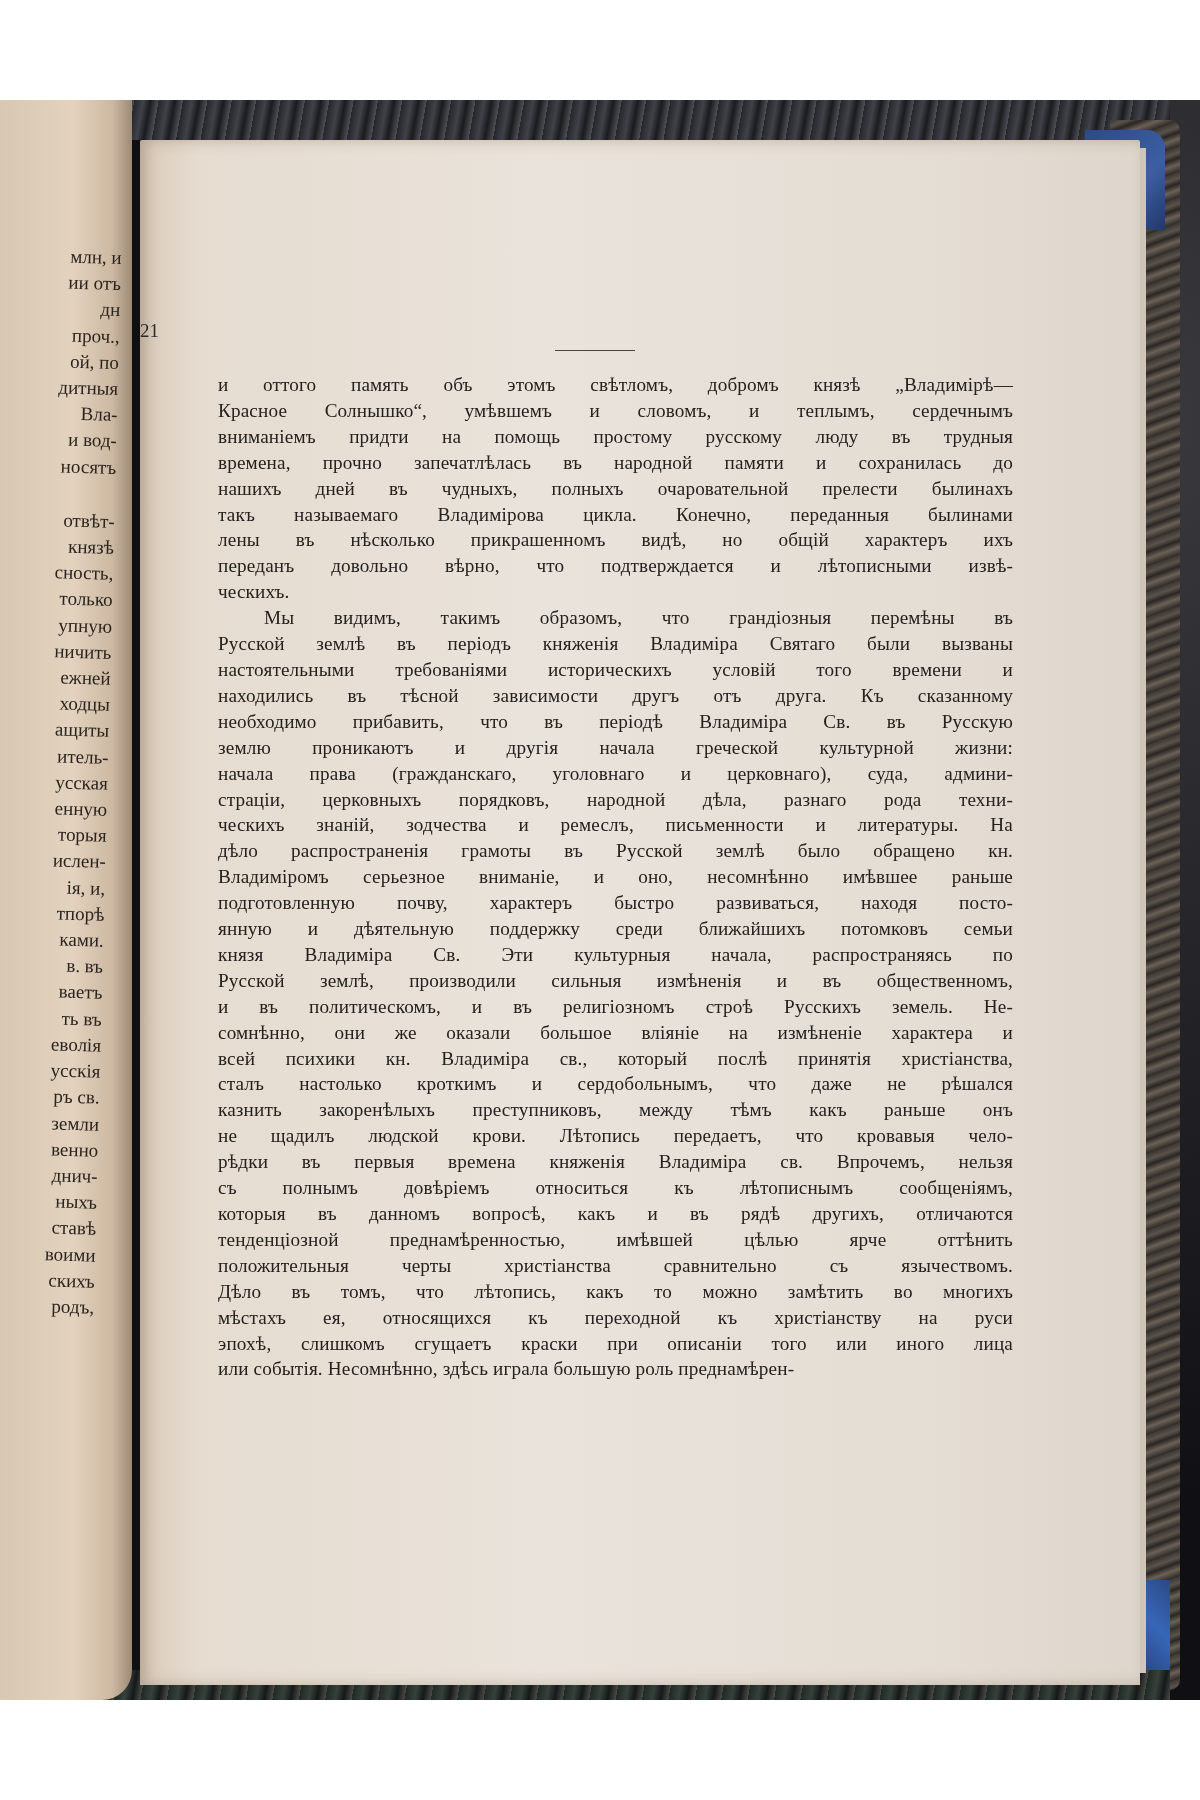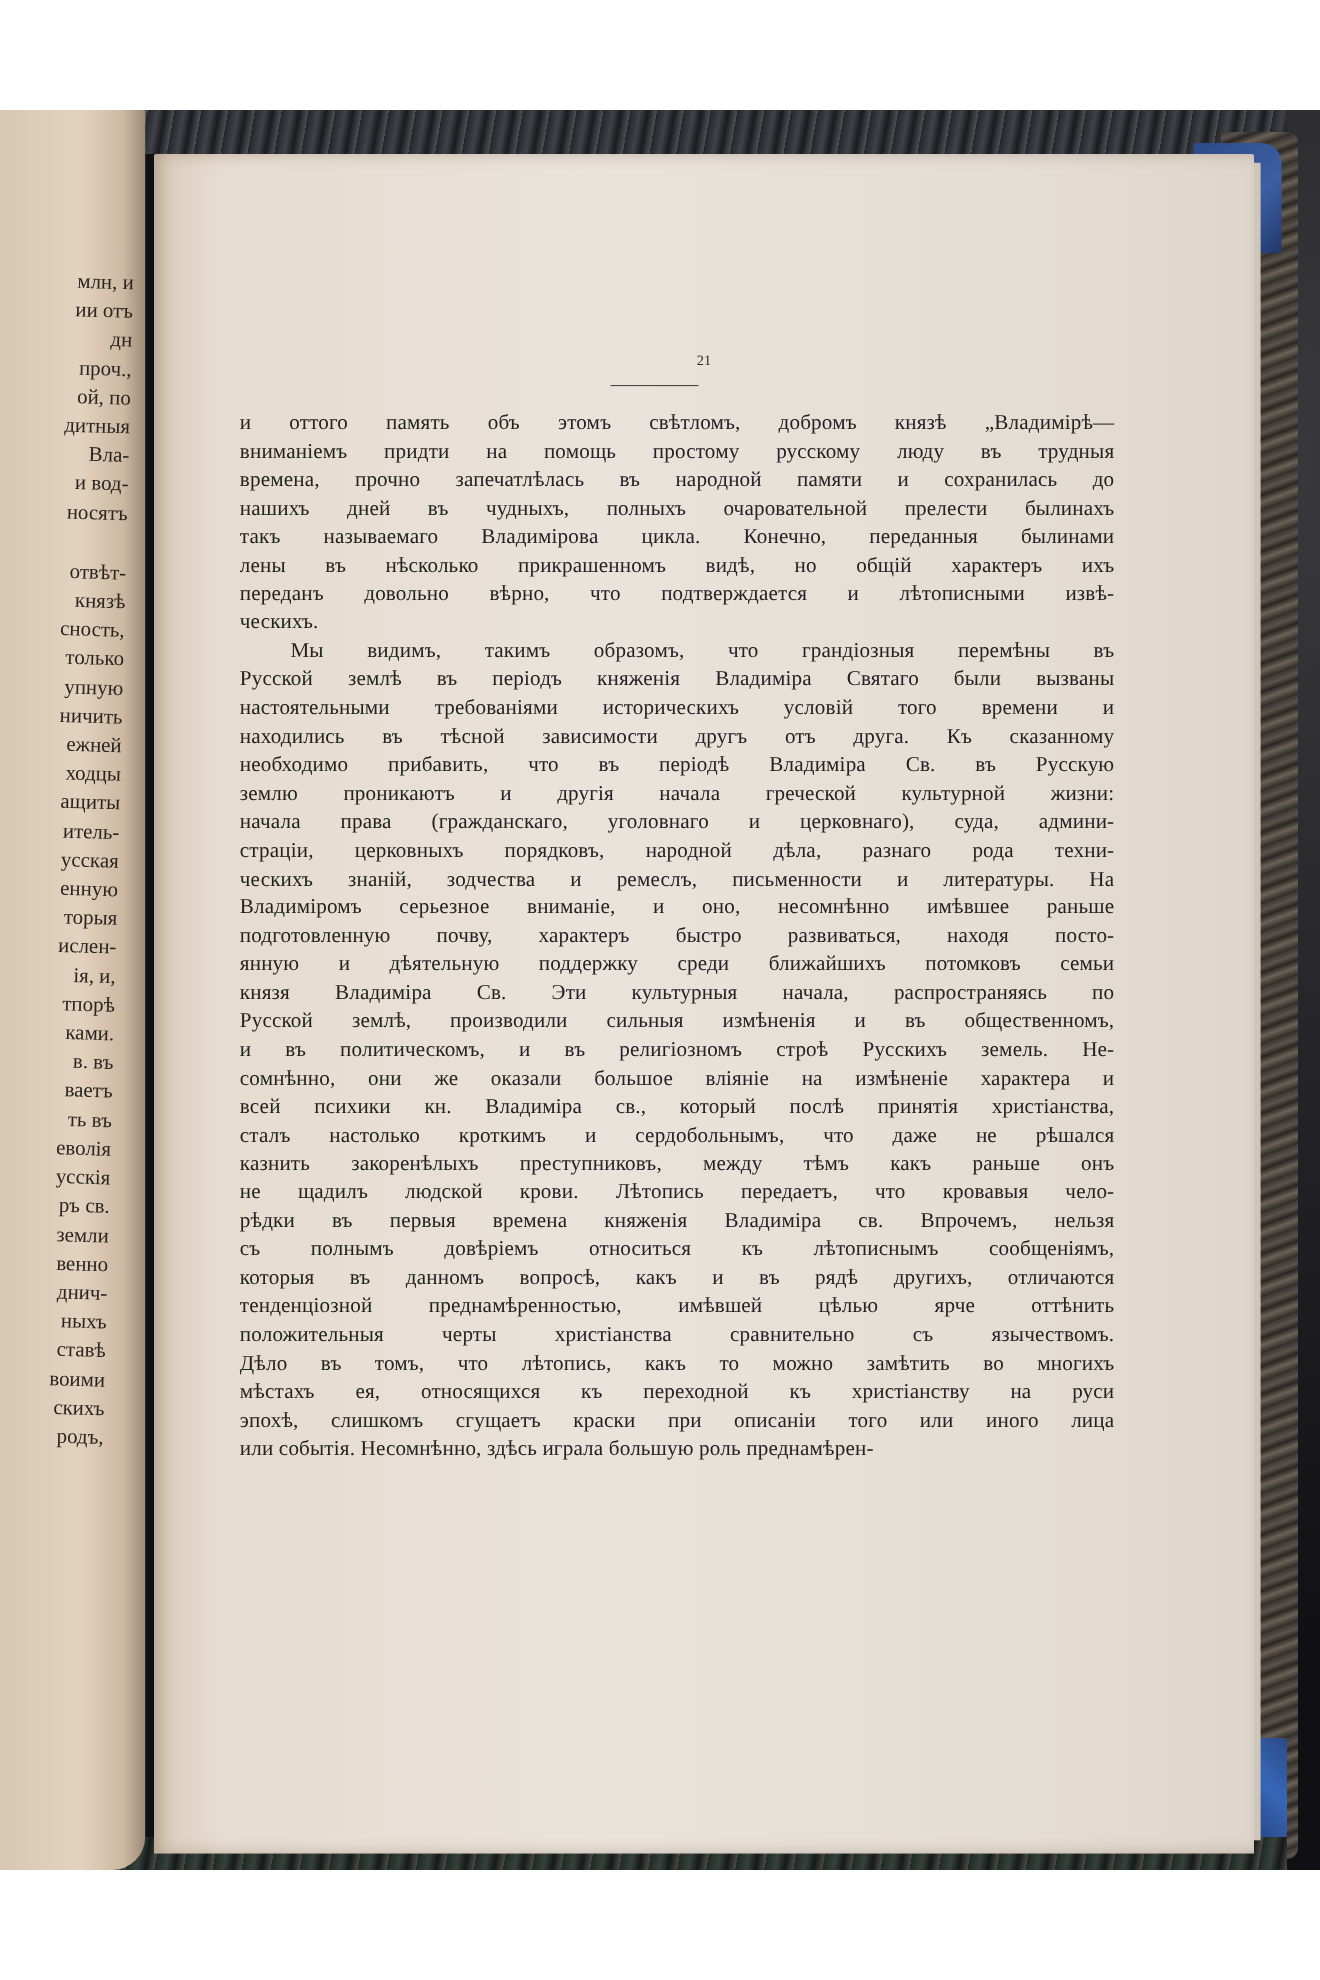--- a/index.html
+++ b/index.html
@@ -59,21 +59,21 @@
       background: linear-gradient(90deg, #d9cbbb 0%, #e6dcd0 6%, #e9e3db 40%, #e4ddd4 80%, #ded6cc 100%);
       border-radius: 2px 2px 0 0;
       box-shadow: inset 6px 0 14px rgba(120,95,70,0.35);
     }
     .page-edge {
       position: absolute; right: -6px; top: 8px; width: 6px; height: 1525px;
       background: #cfc6b9;
     }
     .page-number {
       position: absolute; left: 0; width: 100%; top: 180px;
-      text-align: center; font-size: 13px; color: #2d2a27;
+      font-size: 19px; color: #2d2a27;
     }
     .page-number-rule {
       position: absolute; left: 415px; top: 210px; width: 80px; height: 1px;
       background: #4a4642;
     }
     .text-block {
       position: absolute; left: 78px; top: 232px; width: 795px;
       font-size: 19.2px; line-height: 25.9px; color: #24211f;
       letter-spacing: 0.15px;
     }
@@ -139,36 +139,38 @@
         <div>родъ,</div>
       </div>
   </div>
 
   <div class="right-page">
     <div class="page-edge"></div>
     <div class="page-number">21</div>
     <div class="page-number-rule"></div>
     <div class="text-block" id="text-block">
         <span class="line">и оттого память объ этомъ свѣтломъ, добромъ князѣ „Владимірѣ—</span>
+        <span class="line">Красное Солнышко“, умѣвшемъ и словомъ, и теплымъ, сердечнымъ</span>
         <span class="line">вниманіемъ придти на помощь простому русскому люду въ трудныя</span>
         <span class="line">времена, прочно запечатлѣлась въ народной памяти и сохранилась до</span>
         <span class="line">нашихъ дней въ чудныхъ, полныхъ очаровательной прелести былинахъ</span>
         <span class="line">такъ называемаго Владимірова цикла. Конечно, переданныя былинами</span>
         <span class="line">лены въ нѣсколько прикрашенномъ видѣ, но общій характеръ ихъ</span>
         <span class="line">переданъ довольно вѣрно, что подтверждается и лѣтописными извѣ-</span>
         <span class="line last">ческихъ.</span>
         <span class="line indent">Мы видимъ, такимъ образомъ, что грандіозныя перемѣны въ</span>
         <span class="line">Русской землѣ въ періодъ княженія Владиміра Святаго были вызваны</span>
         <span class="line">настоятельными требованіями историческихъ условій того времени и</span>
         <span class="line">находились въ тѣсной зависимости другъ отъ друга. Къ сказанному</span>
         <span class="line">необходимо прибавить, что въ періодѣ Владиміра Св. въ Русскую</span>
         <span class="line">землю проникаютъ и другія начала греческой культурной жизни:</span>
         <span class="line">начала права (гражданскаго, уголовнаго и церковнаго), суда, админи-</span>
         <span class="line">страціи, церковныхъ порядковъ, народной дѣла, разнаго рода техни-</span>
         <span class="line">ческихъ знаній, зодчества и ремеслъ, письменности и литературы. На</span>
+        <span class="line">дѣло распространенія грамоты въ Русской землѣ было обращено кн.</span>
         <span class="line">Владиміромъ серьезное вниманіе, и оно, несомнѣнно имѣвшее раньше</span>
         <span class="line">подготовленную почву, характеръ быстро развиваться, находя посто-</span>
         <span class="line">янную и дѣятельную поддержку среди ближайшихъ потомковъ семьи</span>
         <span class="line">князя Владиміра Св. Эти культурныя начала, распространяясь по</span>
         <span class="line">Русской землѣ, производили сильныя измѣненія и въ общественномъ,</span>
         <span class="line">и въ политическомъ, и въ религіозномъ строѣ Русскихъ земель. Не-</span>
         <span class="line">сомнѣнно, они же оказали большое вліяніе на измѣненіе характера и</span>
         <span class="line">всей психики кн. Владиміра св., который послѣ принятія христіанства,</span>
         <span class="line">сталъ настолько кроткимъ и сердобольнымъ, что даже не рѣшался</span>
         <span class="line">казнить закоренѣлыхъ преступниковъ, между тѣмъ какъ раньше онъ</span>

